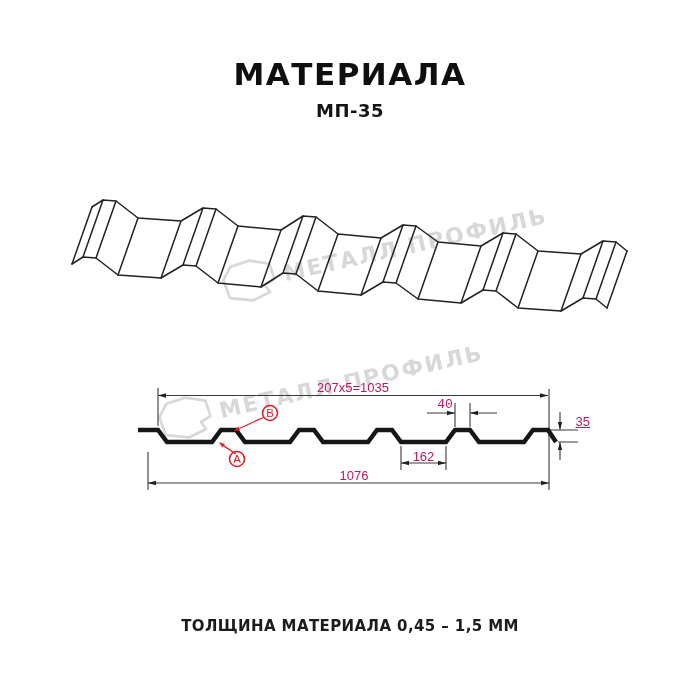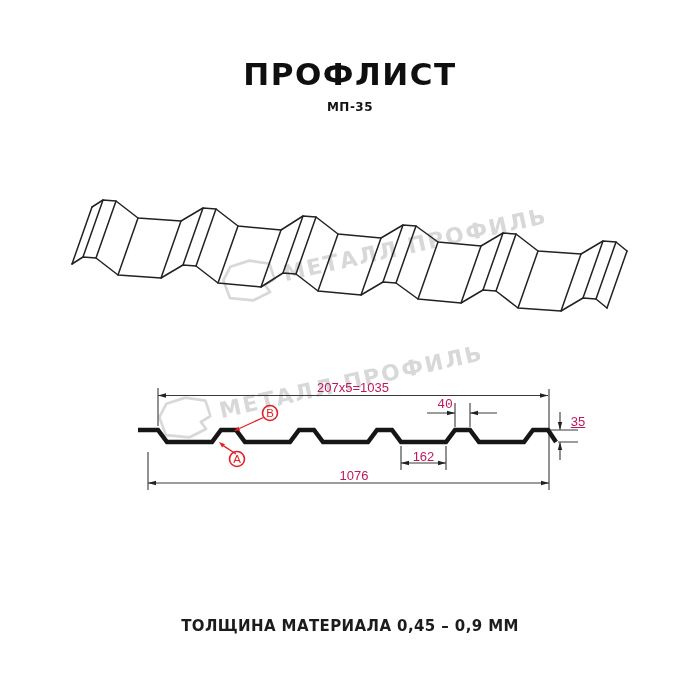--- a/index.html
+++ b/index.html
@@ -4,38 +4,38 @@
 <style>
   html,body{margin:0;padding:0;background:#fff;}
   body{width:700px;height:700px;position:relative;overflow:hidden;
        font-family:"Liberation Sans",sans-serif;color:#161616;}
   .abs{position:absolute;}
   
   .title{top:56px;left:0;width:700px;text-align:center;
          font-family:"DejaVu Sans",sans-serif;font-weight:800;font-size:31px;
          letter-spacing:1.5px;color:#0f0f0f;}
   .subtitle{top:100px;left:0;width:700px;text-align:center;
-            font-family:"DejaVu Sans",sans-serif;font-weight:700;font-size:12px;
+            font-family:"DejaVu Sans",sans-serif;font-weight:700;font-size:18px;
             letter-spacing:.5px;color:#141414;}
   
   .watermark{display:flex;align-items:center;gap:9px;color:#d8d8d8;
              transform:rotate(-12.5deg);transform-origin:left center;white-space:nowrap;}
   .watermark .wm-text{font-family:"DejaVu Sans",sans-serif;font-weight:700;
                       font-size:22px;letter-spacing:2px;}
   .wm1{left:222px;top:265px;}
   .wm2{left:158px;top:402px;}
   
   .draw{left:0;top:0;}
   
   .dim{font-size:13px;color:#be185d;text-align:center;}
   .dim-top{left:158px;top:380px;width:390px;}
   .dim-40{left:432px;top:397px;width:26px;font-family:Liberation Mono, monospace;}
   .dim-119{left:401px;top:449px;width:45px;}
   .dim-1076{left:148px;top:468px;width:412px;}
-  .dim-35{left:566px;top:414px;width:24px;text-align:center;text-decoration:underline;}
+  .dim-35{left:566px;top:414px;width:24px;text-align:right;text-decoration:underline;}
   
   .plabel{width:16px;height:16px;line-height:16px;text-align:center;
           font-size:11.5px;font-weight:500;color:#e31e24;}
   .plabel-a{left:229px;top:451px;}
   .plabel-b{left:262px;top:405px;}
   
   .footer{top:617px;left:0;width:700px;text-align:center;
           font-family:"DejaVu Sans",sans-serif;font-weight:700;font-size:15px;
           letter-spacing:.4px;color:#1c1c1c;}
 </style>
@@ -48,21 +48,21 @@
   </svg>
   <span class="wm-text">МЕТАЛЛ ПРОФИЛЬ</span>
 </div>
 <div class="abs watermark wm2">
   <svg width="54" height="44" viewBox="0 0 60 46">
     <path d="M3,16 L14,3 L36,1 L57,9 L59,27 L47,31 L51,40 L31,45 L6,37 Z" fill="none" stroke="currentColor" stroke-width="3" stroke-linejoin="round"></path>
   </svg>
   <span class="wm-text">МЕТАЛЛ ПРОФИЛЬ</span>
 </div>
 
-<div class="abs title">ПРОФЛИСТ</div>
+<div class="abs title">МАТЕРИАЛА</div>
 <div class="abs subtitle">МП-35</div>
 
 <svg class="abs draw" width="700" height="700" viewBox="0 0 700 700">
 
   <g stroke="#222" stroke-width="1.5" fill="none" stroke-linejoin="round" stroke-linecap="round">
     <path d="M72,264 L83,257 L96,258 L118,275 L161,278 L183,265 L196,266 L218,283 L261,287 L283,273 L296,274 L318,291 L361,295 L383,282 L396,283 L418,299 L461,303 L483,290 L496,291 L518,308 L561,311 L583,298 L596,299 L607,308"></path>
     <path d="M92,207 L103,200 L116,201 L138,218 L181,221 L203,208 L216,209 L238,226 L281,230 L303,216 L316,217 L338,234 L381,238 L403,225 L416,226 L438,242 L481,246 L503,233 L516,234 L538,251 L581,254 L603,241 L616,242 L627,251"></path>
     <path d="M72,264 L92,207 M83,257 L103,200 M96,258 L116,201 M118,275 L138,218 M161,278 L181,221 M183,265 L203,208 M196,266 L216,209 M218,283 L238,226 M261,287 L281,230 M283,273 L303,216 M296,274 L316,217 M318,291 L338,234 M361,295 L381,238 M383,282 L403,225 M396,283 L416,226 M418,299 L438,242 M461,303 L481,246 M483,290 L503,233 M496,291 L516,234 M518,308 L538,251 M561,311 L581,254 M583,298 L603,241 M596,299 L616,242 M607,308 L627,251"></path>
   </g>
 
@@ -102,13 +102,13 @@
 
 <div class="abs dim dim-top">207x5=1035</div>
 <div class="abs dim dim-40">40</div>
 <div class="abs dim dim-119">162</div>
 <div class="abs dim dim-1076">1076</div>
 <div class="abs dim dim-35">35</div>
 
 <div class="abs plabel plabel-a">A</div>
 <div class="abs plabel plabel-b">B</div>
 
-<div class="abs footer">ТОЛЩИНА МАТЕРИАЛА 0,45 – 0,9 ММ</div>
+<div class="abs footer">ТОЛЩИНА МАТЕРИАЛА 0,45 – 1,5 ММ</div>
 
 </body></html>

